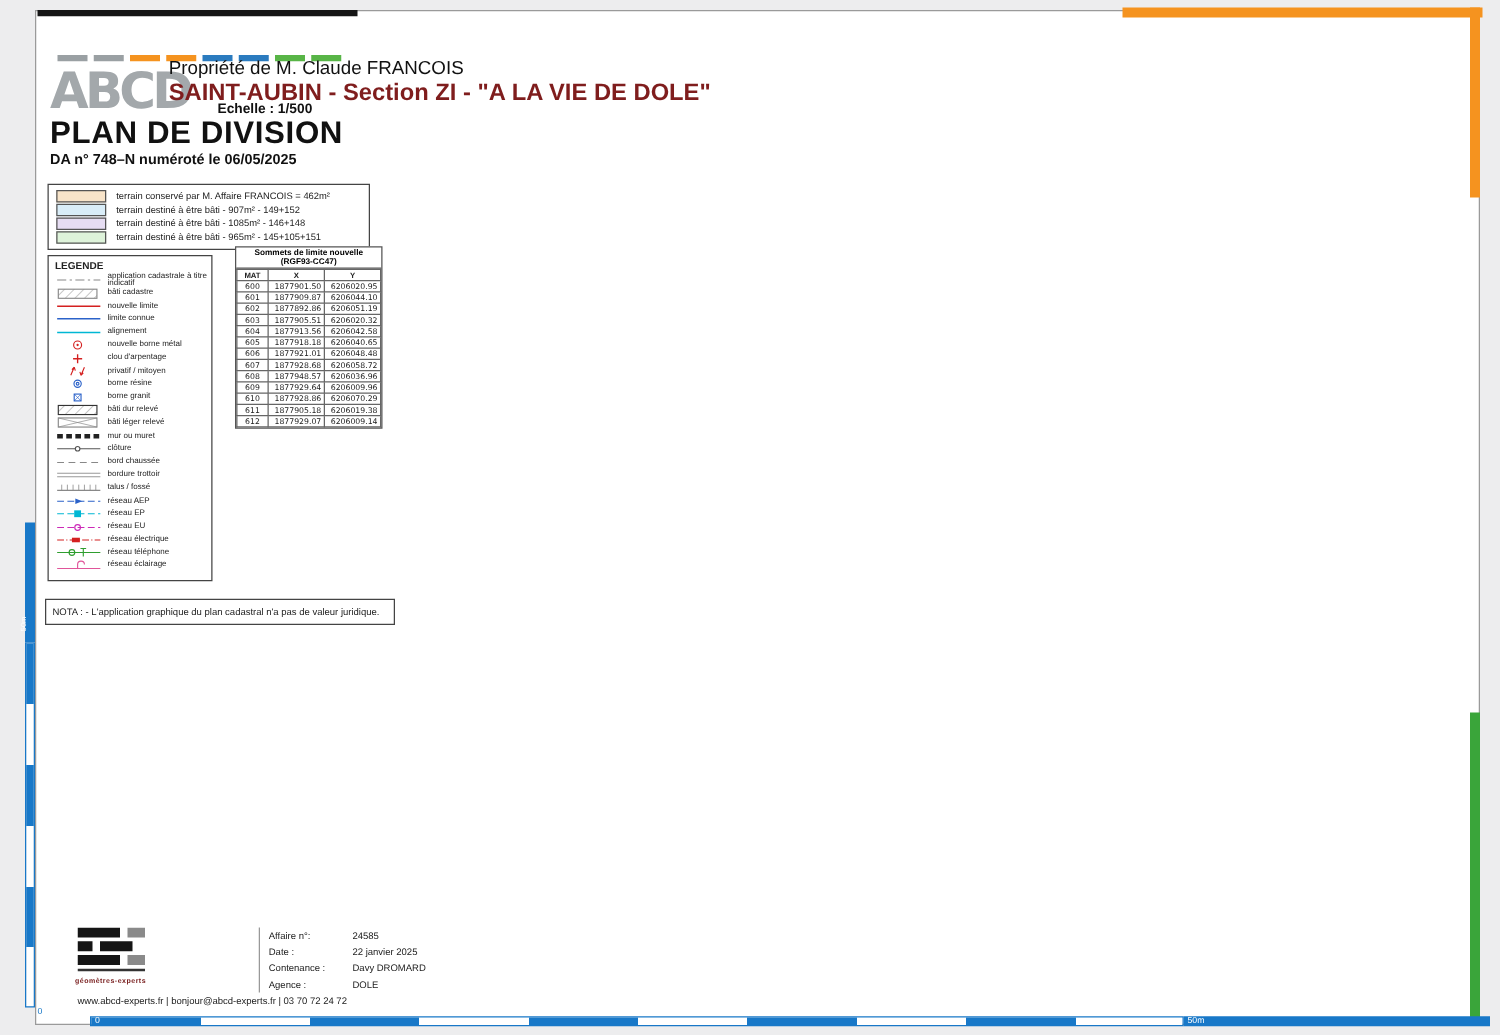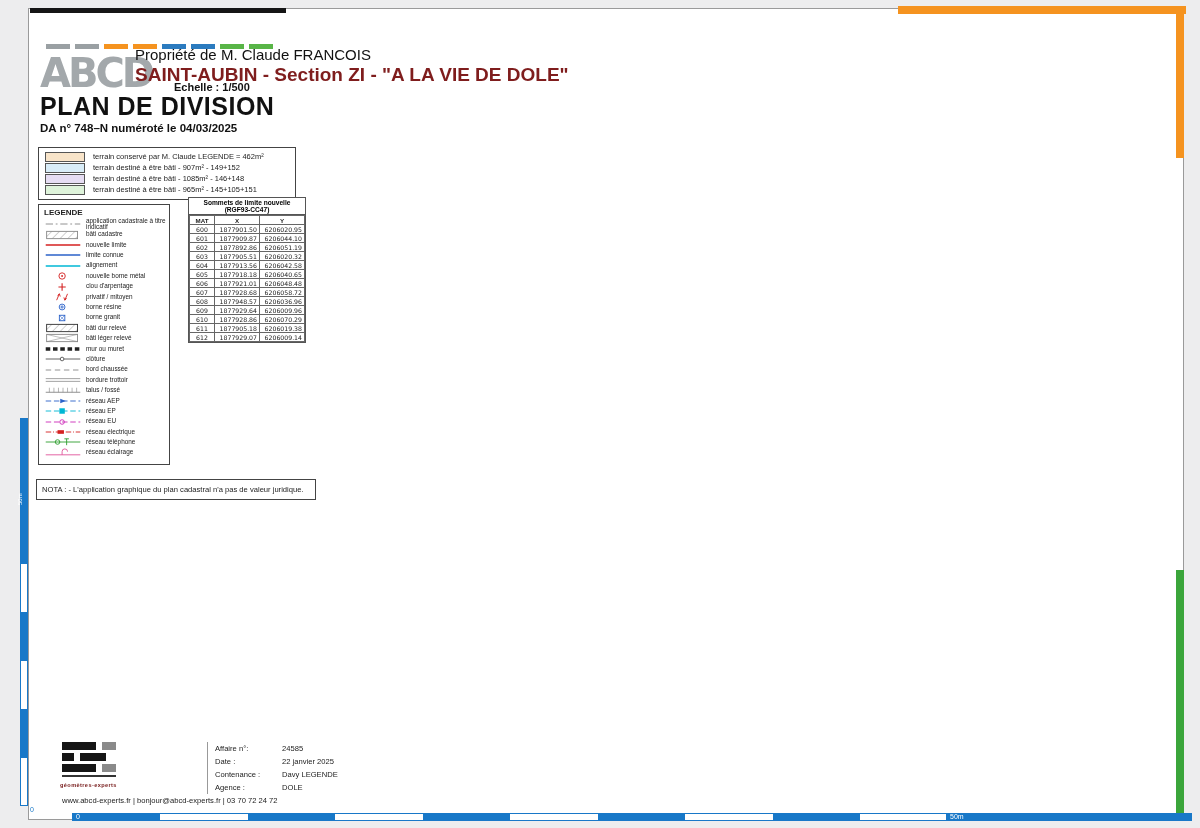--- a/index.html
+++ b/index.html
@@ -376,26 +376,26 @@
   <i style="background:#2b7bbf"></i>
     <i style="background:#2b7bbf"></i>
   <i style="background:#58b547"></i>
     <i style="background:#58b547"></i>
 </div>
 <div class="abs logo-abcd">ABCD</div>
 <div class="abs t1">Propriété de M. Claude FRANCOIS</div>
 <div class="abs t2">SAINT-AUBIN - Section ZI - "A LA VIE DE DOLE"</div>
 <div class="abs t3">Echelle : 1/500</div>
 <div class="abs t4">PLAN DE DIVISION</div>
-<div class="abs t5">DA n° 748–N numéroté le 04/03/2025</div>
+<div class="abs t5">DA n° 748–N numéroté le 06/05/2025</div>
 
 <div class="abs clegend">
   <div class="crow">
       <div class="sw" style="background: rgb(248, 228, 201);"></div>
-      <span class="cl">terrain conservé par M. Claude LEGENDE = 462m²</span>
+      <span class="cl">terrain conservé par M. Affaire FRANCOIS = 462m²</span>
     </div>
   <div class="crow">
       <div class="sw" style="background: rgb(217, 237, 248);"></div>
       <span class="cl">terrain destiné à être bâti - 907m² - 149+152</span>
     </div>
   <div class="crow">
       <div class="sw" style="background: rgb(230, 221, 243);"></div>
       <span class="cl">terrain destiné à être bâti - 1085m² - 146+148</span>
     </div>
   <div class="crow">
@@ -657,21 +657,21 @@
     <rect x="40" y="22" width="14" height="8" fill="#8a8a8a"></rect>
   <rect x="0" y="33" width="54" height="2" fill="#333"></rect>
 </svg>
 <div class="abs ge-sub">géomètres-experts</div>
 <div class="abs tb-div"></div>
 <div class="abs tb-row" style="top:744px">Affaire n°:</div>
 <div class="abs tb-val" style="top:744px">24585</div>
 <div class="abs tb-row" style="top:757px">Date :</div>
 <div class="abs tb-val" style="top:757px">22 janvier 2025</div>
 <div class="abs tb-row" style="top:770px">Contenance :</div>
-<div class="abs tb-val" style="top:770px">Davy LEGENDE</div>
+<div class="abs tb-val" style="top:770px">Davy DROMARD</div>
 <div class="abs tb-row" style="top:783px">Agence :</div>
 <div class="abs tb-val" style="top:783px">DOLE</div>
 <div class="abs tb-contact">www.abcd-experts.fr | bonjour@abcd-experts.fr | 03 70 72 24 72</div>
 
 <div class="abs sb-bottom-seg"></div>
 <div class="abs sb-bottom-tail"></div>
 <span class="abs sb-lab" style="left:76px;top:813px;">0</span>
 <span class="abs sb-lab" style="left:950px;top:813px;">50m</span>
 <div class="abs sb-left-solid"></div>
 <div class="abs sb-left-seg"></div>

